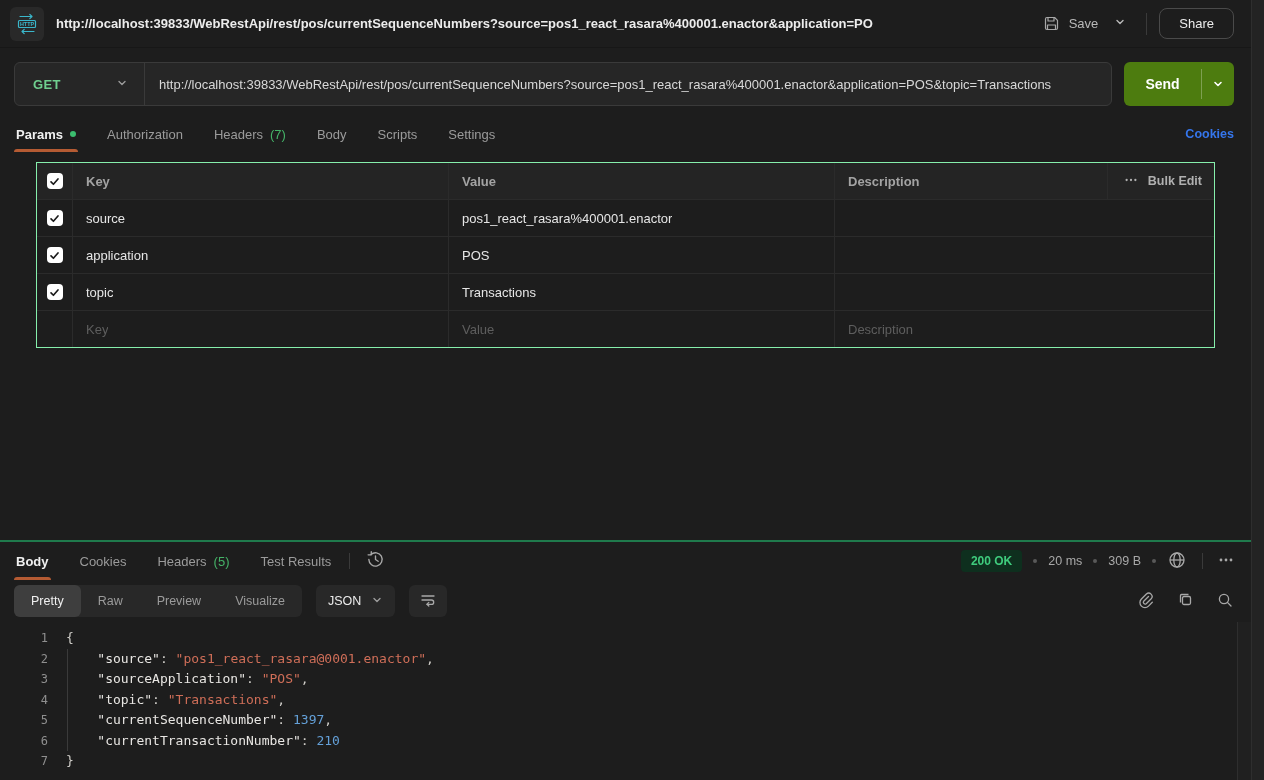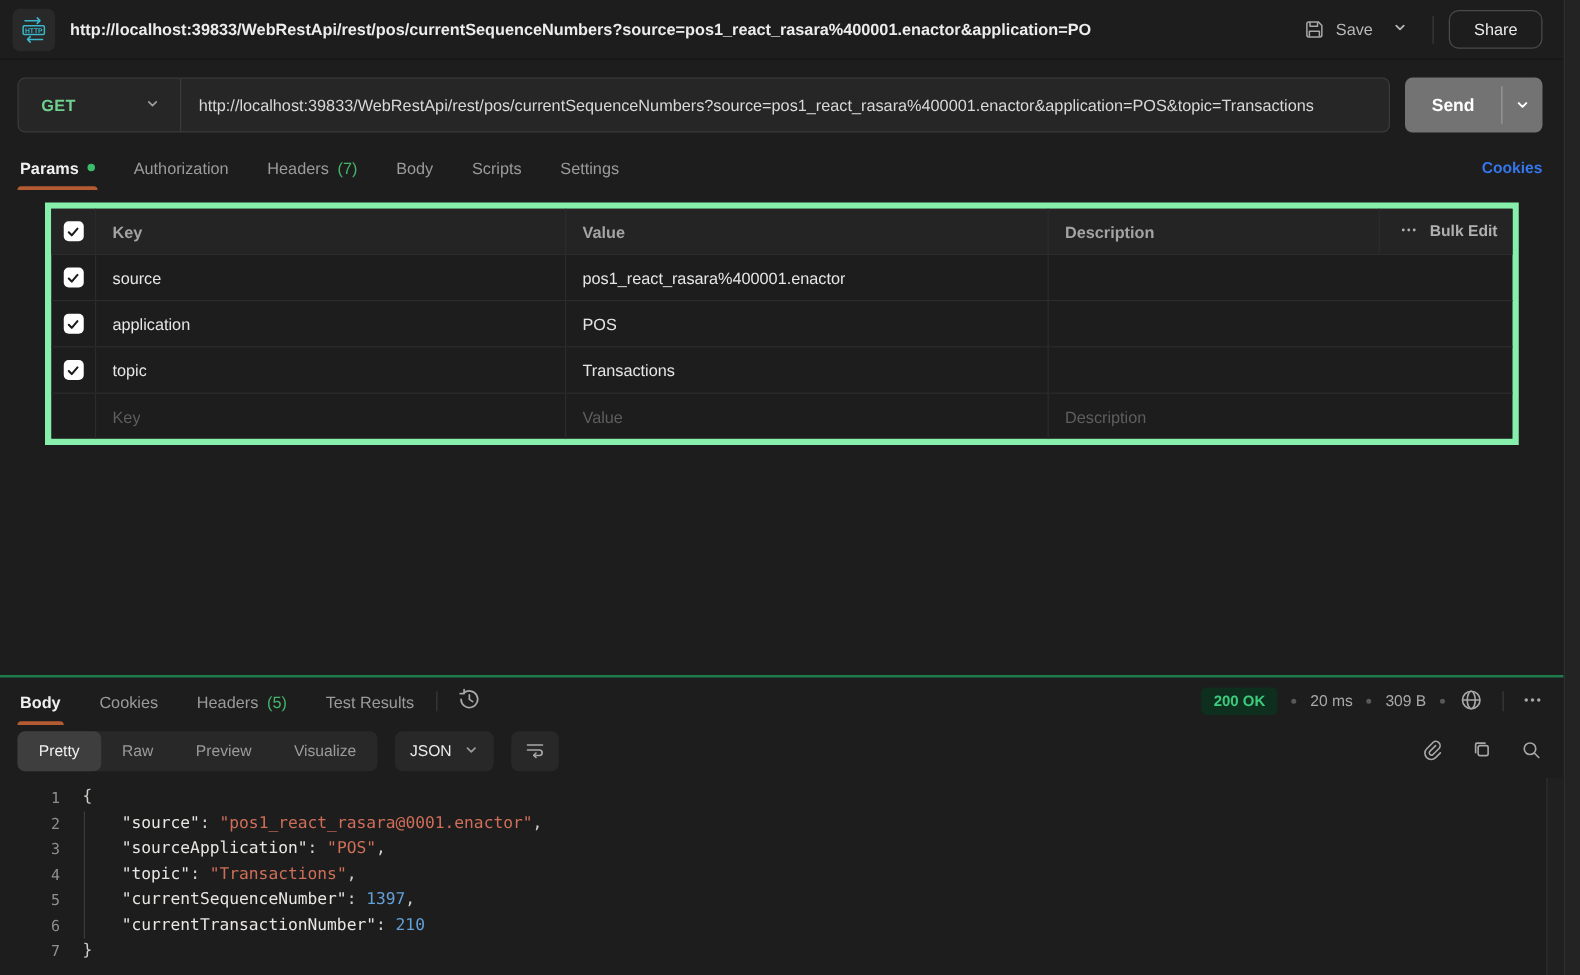--- a/index.html
+++ b/index.html
@@ -19,39 +19,39 @@
   .vdiv{width:1px;height:22px;background:#3a3a3a;margin:0 12px}
   .share-btn{background:none;border:1px solid #4a4a4a;border-radius:8px;color:#ececec;font:inherit;font-weight:500;padding:7px 19px;cursor:pointer}
 
   
   .request-row{flex:none;display:flex;gap:12px;height:44px;margin:14px 17px 0 14px}
   .url-box{flex:1;min-width:0;display:flex;align-items:stretch;background:#262626;border:1px solid #3a3a3a;border-radius:6px}
   .method{width:130px;flex:none;display:flex;align-items:center;justify-content:space-between;padding:0 16px 0 18px;color:#6fcf8f;font-weight:700;letter-spacing:.3px;border-right:1px solid #3a3a3a;cursor:pointer}
   .method .chev{color:#9b9b9b}
   .url-input{flex:1;min-width:0;display:flex;align-items:center;padding:0 14px;cursor:text}
   .url-text{color:#d8d8d8;white-space:nowrap;overflow:hidden;text-overflow:ellipsis}
-  .send-btn{width:110px;flex:none;display:flex;align-items:stretch;background:#737373;border-radius:6px;color:#fff;cursor:pointer}
+  .send-btn{width:110px;flex:none;display:flex;align-items:stretch;background:#4d7c0f;border-radius:6px;color:#fff;cursor:pointer}
   .send-label{flex:1;display:flex;align-items:center;justify-content:center;font-weight:600;font-size:14px}
   .send-sep{width:1px;background:rgba(255,255,255,.28);margin:7px 0}
   .send-chev{width:32px;display:flex;align-items:center;justify-content:center}
 
   
   .tab{position:relative;display:inline-flex;align-items:center;gap:7px;height:100%;color:#9b9b9b;cursor:pointer;padding:0 2px}
   .tab.active{color:#f0f0f0;font-weight:600}
   .tab.active::after{content:"";position:absolute;left:0;right:0;bottom:0;height:3px;border-radius:3px 3px 0 0;background:#b55b33}
   .tab-count{color:#45b368}
   .tab-dot{width:6px;height:6px;border-radius:50%;background:#3bbd6e}
   .req-tabs-row{flex:none;height:36px;display:flex;align-items:stretch;margin:10px 17px 0 14px}
   .tabs{display:flex;gap:27px;height:100%}
   .cookies-link{margin-left:auto;align-self:center;color:#3576ec;font-weight:600;font-size:12.5px;cursor:pointer}
 
   .section-label{flex:none;margin:12px 0 0 14px;font-size:12px;font-weight:700;color:#a3a3a3}
 
   
-  .params-table{flex:none;margin:10px 36px 0;border:5px solid #86efac}
+  .params-table{flex:none;margin:10px 36px 0;border:1px solid #86efac}
   .trow{display:flex;height:37px;border-top:1px solid #2b2b2b}
   .trow.thead{border-top:none;height:36px;background:#242424}
   .tcell{display:flex;align-items:center;min-width:0;padding:0 13px;border-right:1px solid #2b2b2b;color:#e6e6e6}
   .c-check{width:36px;flex:none;justify-content:center;padding:0}
   .c-key{width:376px;flex:none}
   .c-value{width:386px;flex:none}
   .c-desc{flex:1;border-right:none;padding-right:0}
   .thead .tcell{color:#a3a3a3;font-weight:700}
   .checkbox{width:16px;height:16px;background:#fff;border-radius:4px;display:flex;align-items:center;justify-content:center;cursor:pointer}
   .trow.placeholder .tcell{color:#5e5e5e}

